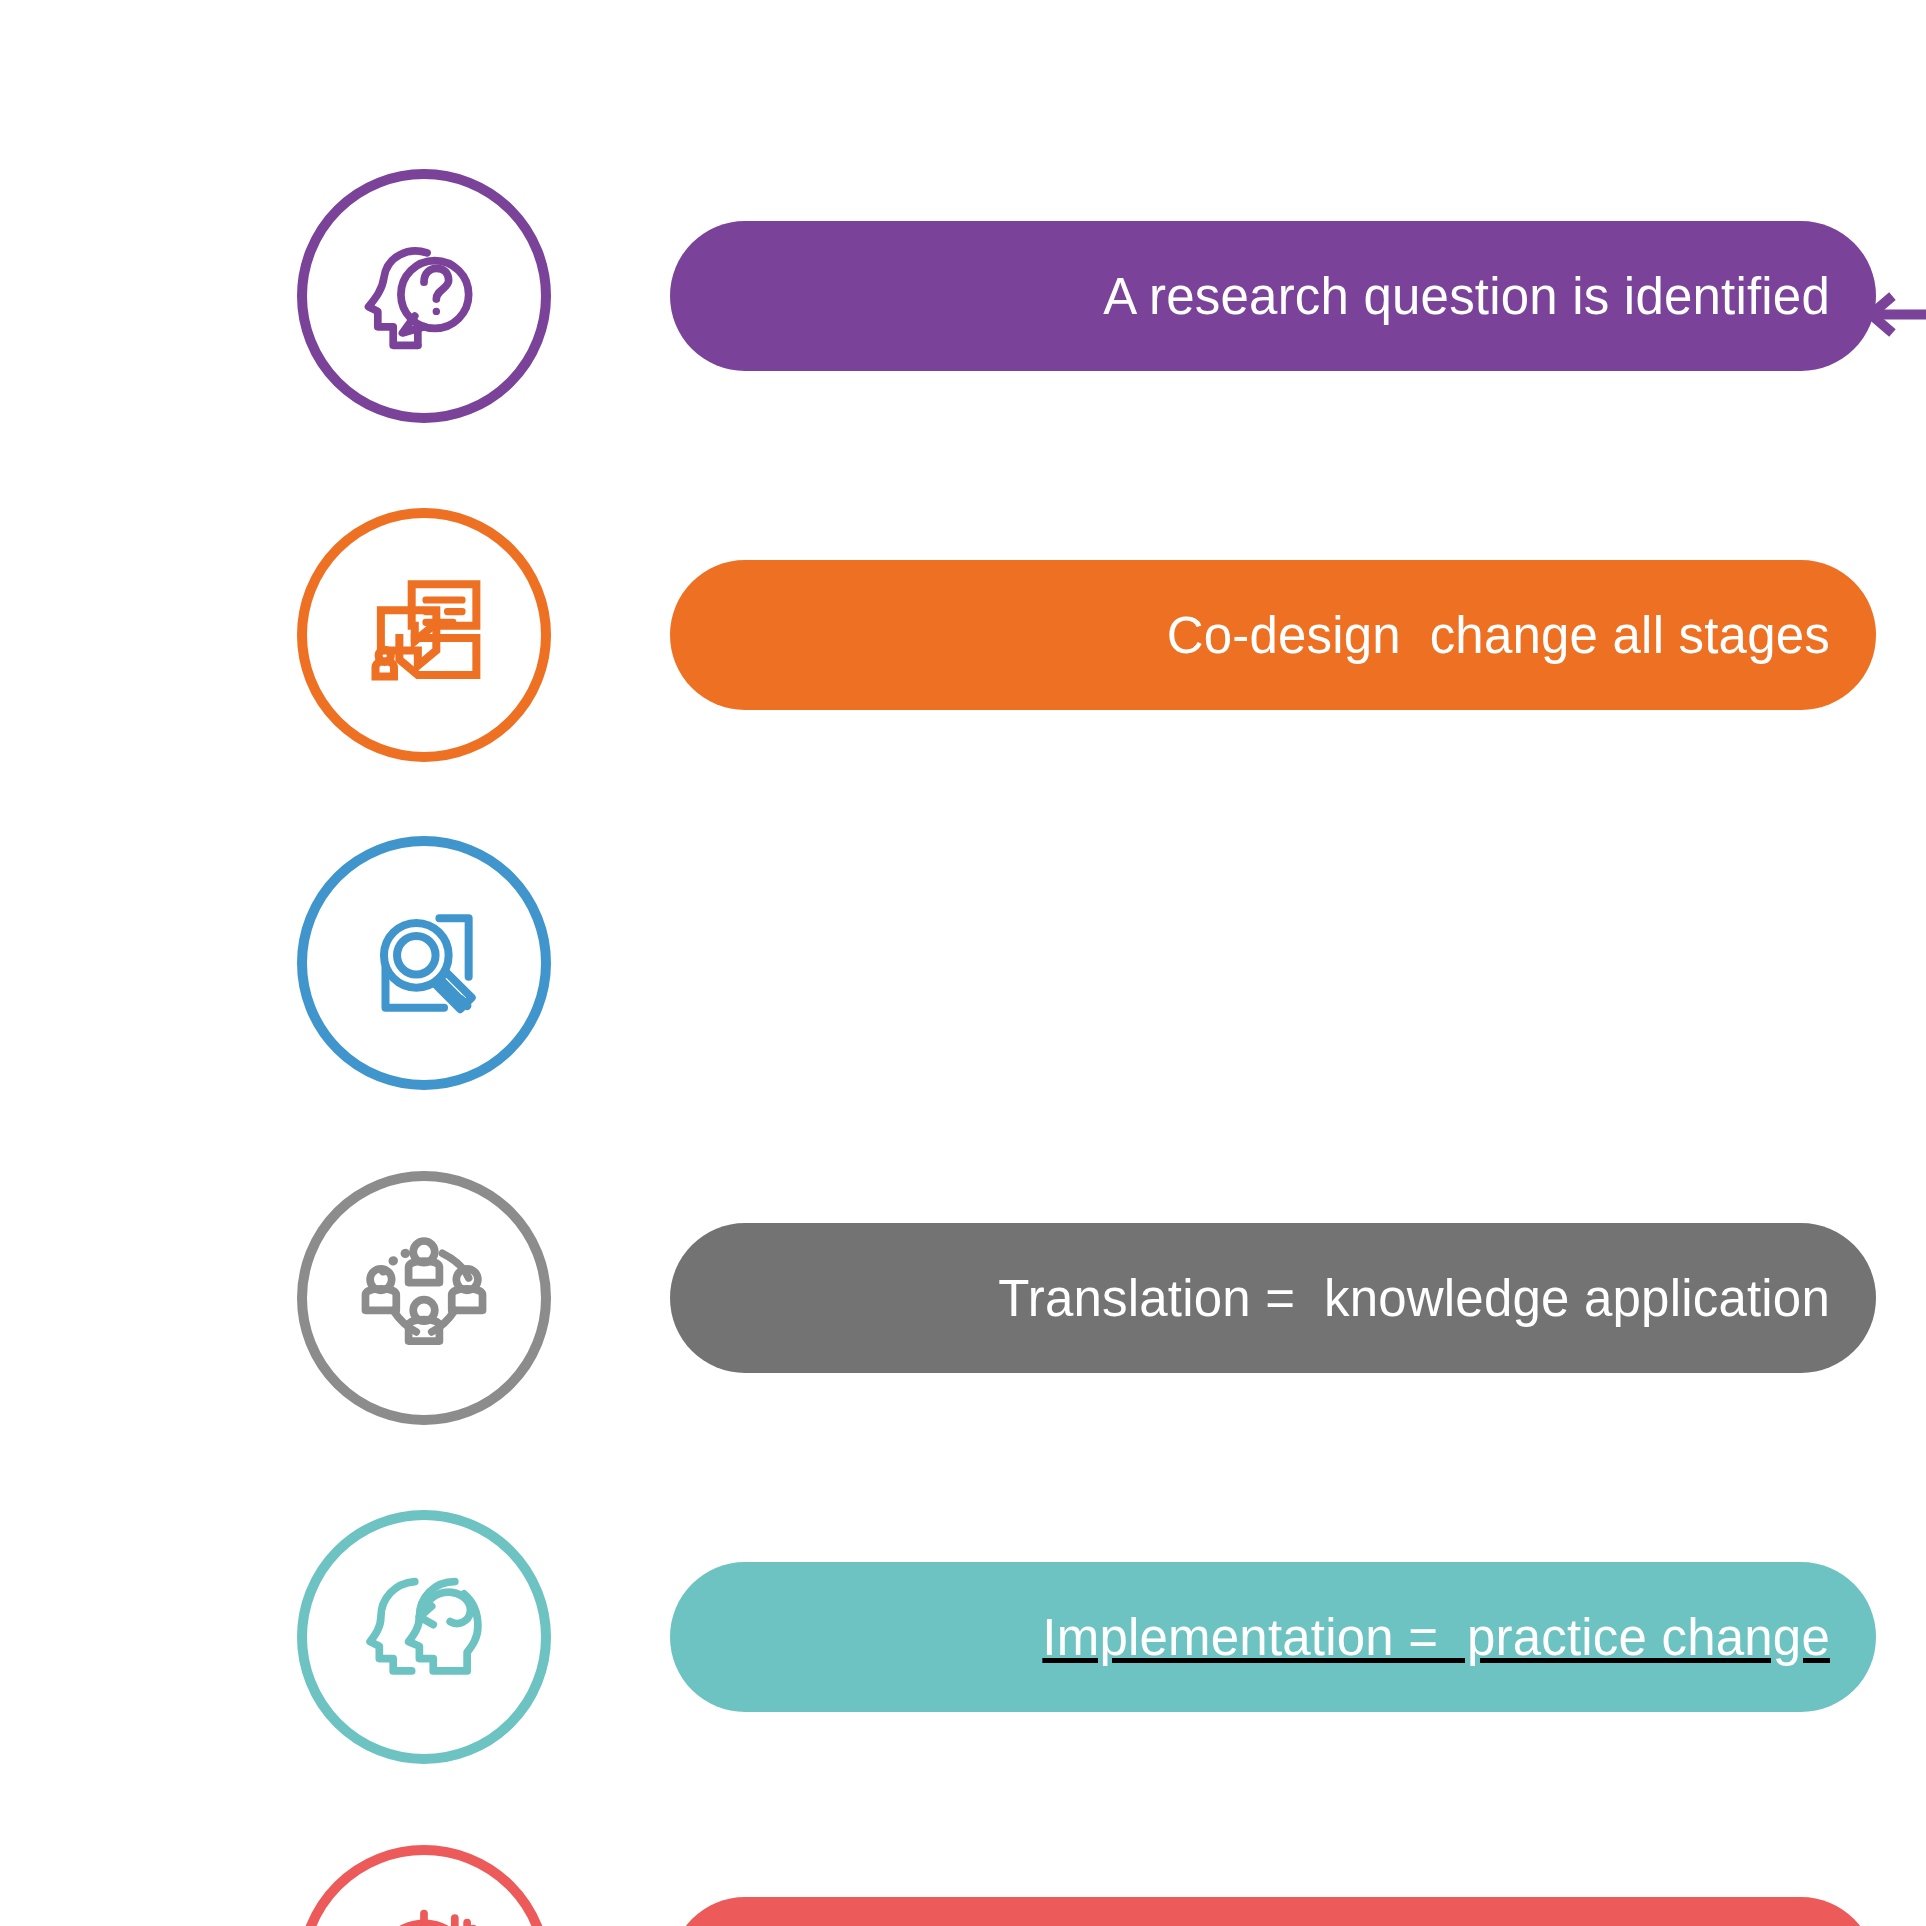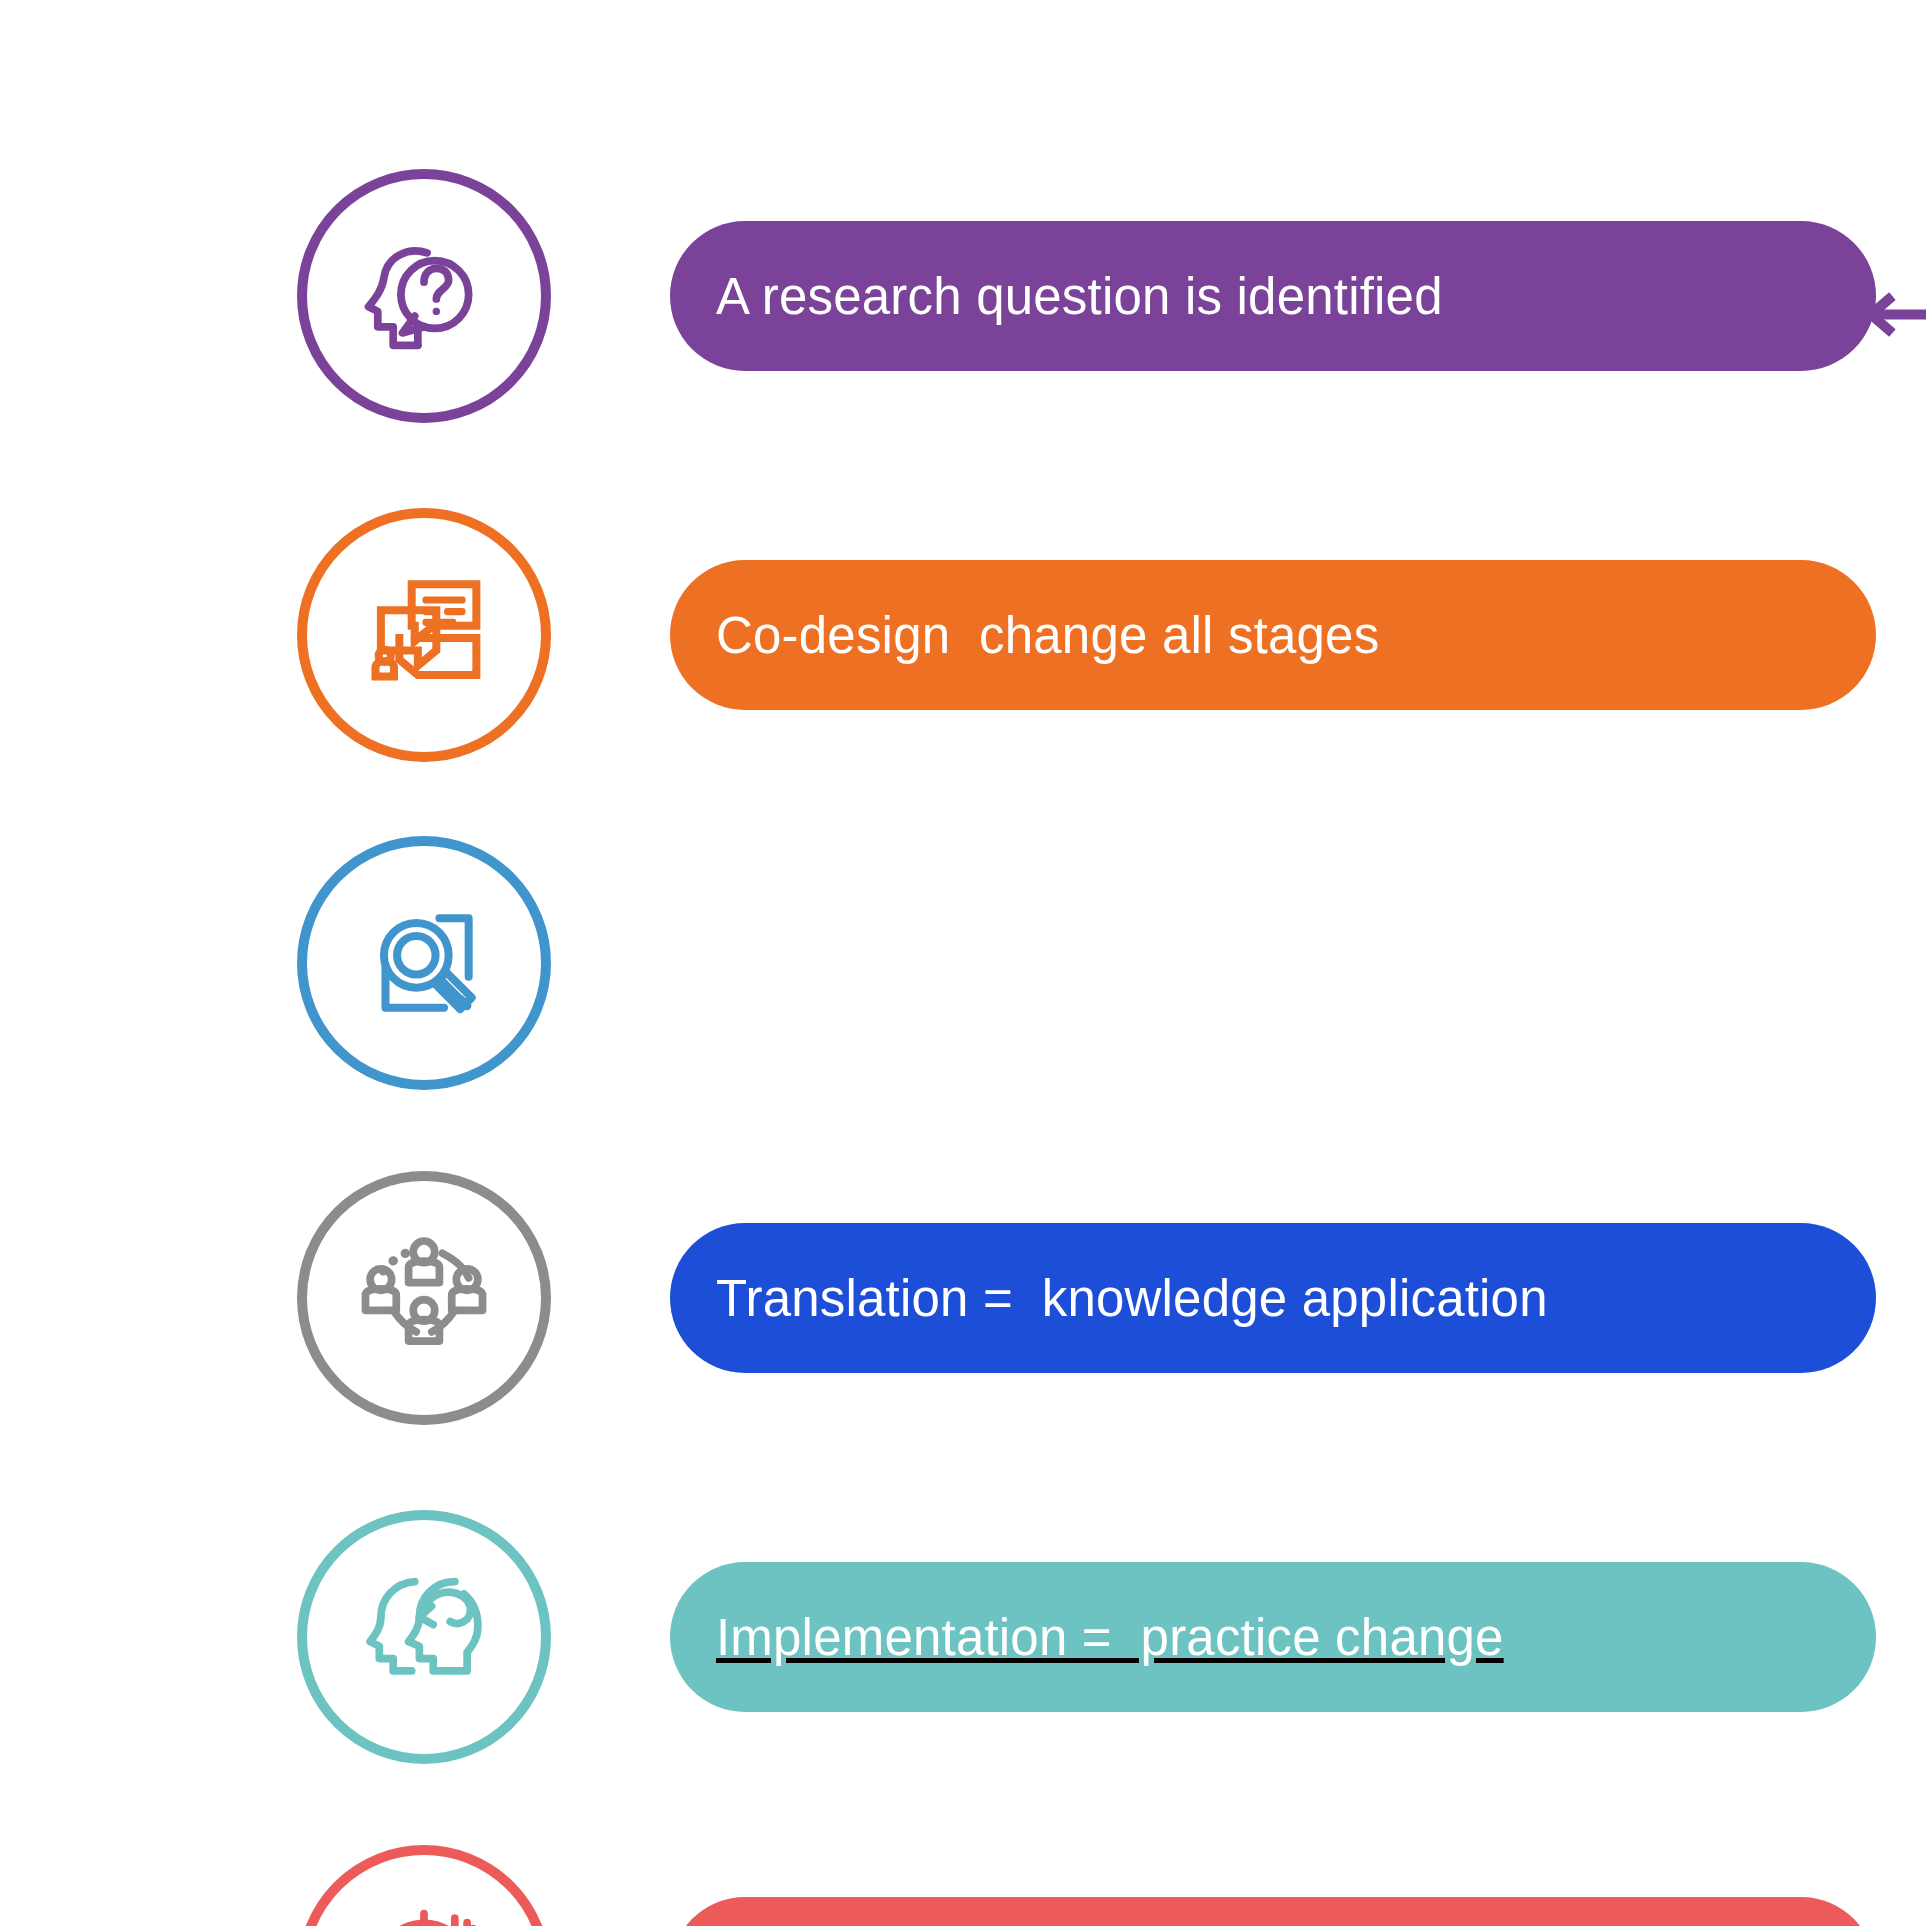--- a/index.html
+++ b/index.html
@@ -20,21 +20,21 @@
     display:flex;align-items:center;justify-content:center;
   }
   .icon-circle svg{width:154px;height:154px;display:block;}
 
   .pill{
     position:absolute;
     left:670px;
     width:1206px;
     height:150px;
     border-radius:75px;
-    display:flex;align-items:center;justify-content:flex-start;
+    display:flex;align-items:center;justify-content:flex-end;
     box-sizing:border-box;
     padding:0 46px;
   }
   .pill-label{
     color:#ffffff;
     font-size:51px;
     line-height:1;
     letter-spacing:0.2px;
     white-space:pre;
     text-align:center;
@@ -126,21 +126,21 @@
           <path d="M68 58 L68 48 C68 45.5 72 44 78 44 C84 44 88 45.5 88 48 L88 58 Z"></path>
           <circle cx="50" cy="58" r="7"></circle>
           <path d="M40 78 L40 68 C40 65.5 44 64 50 64 C56 64 60 65.5 60 68 L60 78 Z"></path>
           <path d="M62 21 C70 25 76 30 79 37" stroke-dasharray="none"></path>
           <path d="M30 58 C34 64 39 69 45 72"></path>
           <path d="M70 58 C66 64 61 69 55 72"></path>
           <path d="M38 21 C30 25 24 30 21 37" stroke-dasharray="0.2 9" stroke-width="6"></path>
         </g>
       </svg>
     </div>
-    <div class="pill" style="background:#1d4ed8;">
+    <div class="pill" style="background:#737373;">
       <span class="pill-label">Translation =  knowledge application</span>
     </div>
   </div>
 
   <div class="row" id="row-5">
     <div class="icon-circle" style="border:10px solid #6CC3C1;">
       <svg viewBox="0 0 100 100">
         <g fill="none" stroke="#6CC3C1" stroke-width="5" stroke-linecap="round" stroke-linejoin="round">
           <path d="M44 14 C31 15 22 25 22 37 C22 44 18 49 15 53 L21 56 L21 64 L30 64 L30 72 L42 72"></path>
           <path d="M76 22 C82 27 85 35 85 43 C85 51 81 56 78 60 L78 72 L56 72 L56 64 L47 64 L47 56 L40 53 C43 49 47 44 47 37 C47 24 57 14 70 14"></path>

